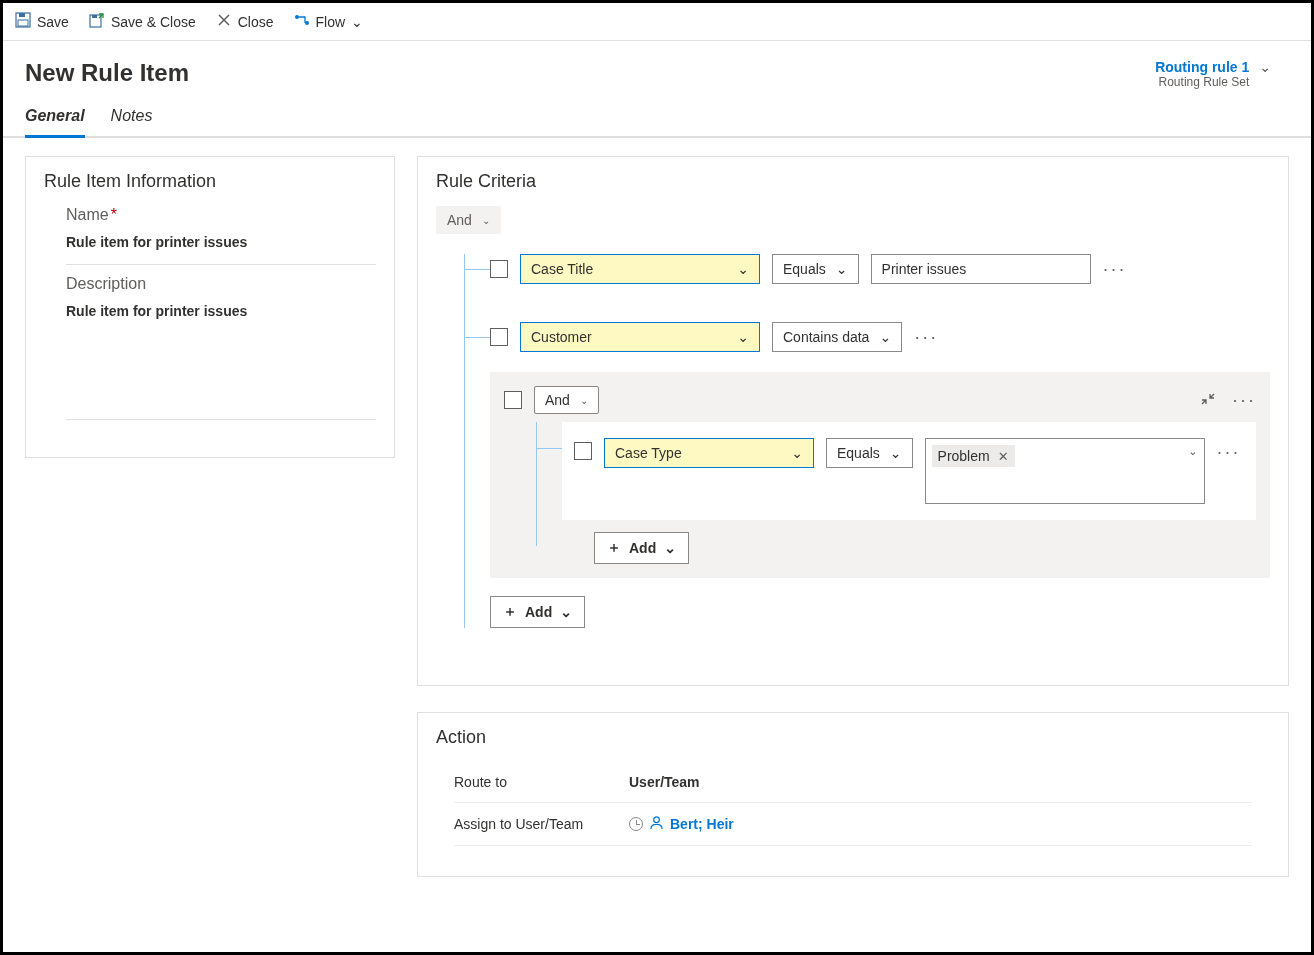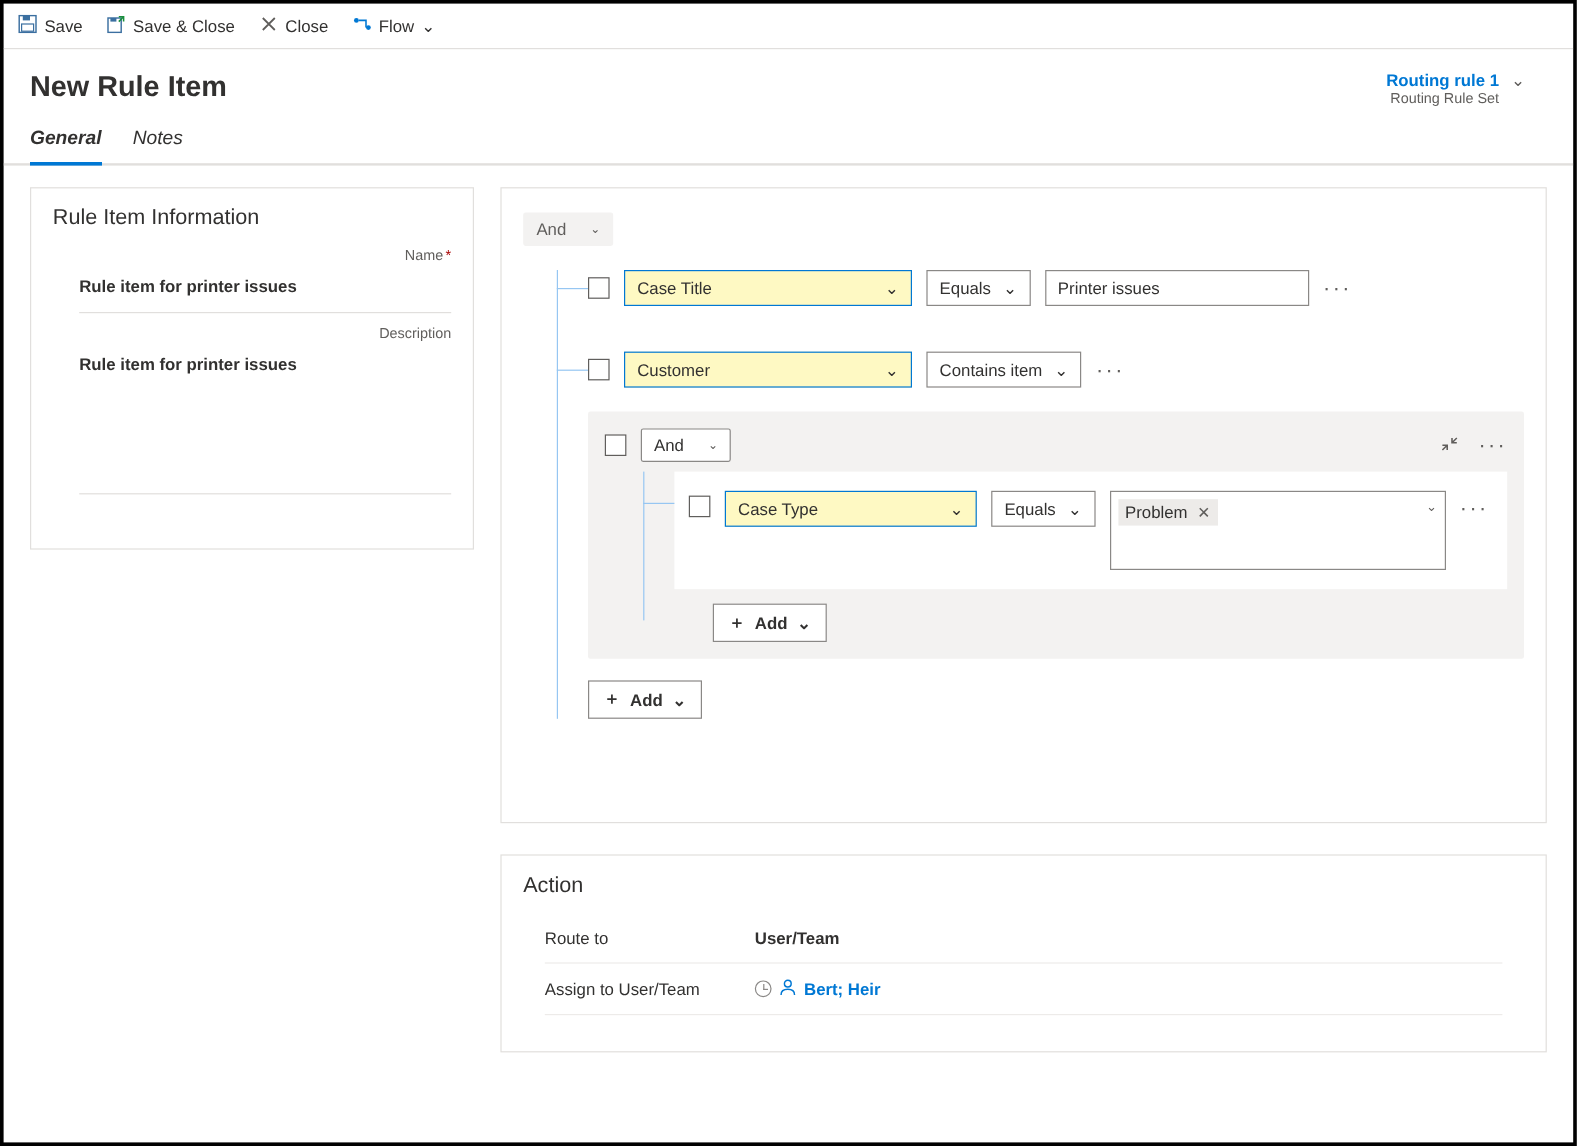--- a/index.html
+++ b/index.html
@@ -17,30 +17,30 @@
 
 .tabs { display: flex; gap: 26px; padding: 18px 22px 0 22px; border-bottom: 2px solid #e1dfdd; font-style: italic; }
 .tab { padding-bottom: 10px; font-size: 16px; cursor: pointer; color: #323130; }
 .tab.active { font-weight: 600; border-bottom: 3px solid #0078d4; margin-bottom: -2px; }
 
 .body-grid { display: flex; gap: 22px; padding: 18px 22px; }
 
 .left-panel { width: 370px; border: 1px solid #e1dfdd; padding: 14px 18px 41px 18px; height: 302px; }
 .section-title { font-size: 18px; font-weight: 400; color: #323130; margin-bottom: 14px; }
 .field { margin: 0 0 4px 22px; }
-.field-label { color: #605e5c; font-size: 12px; text-align: right; }
+.field-label { color: #605e5c; font-size: 16px; }
 .required::after { content: "*"; color: #a80000; margin-left: 2px; }
 .field-value { font-weight: 600; font-size: 14px; padding: 10px 0 10px 0; }
 .field-divider { border-bottom: 1px solid #e1dfdd; margin-bottom: 10px; }
 
 .right-panel { flex: 1; display: flex; flex-direction: column; gap: 26px; }
 .criteria-box { border: 1px solid #e1dfdd; padding: 14px 18px 30px 18px; min-height: 530px; }
 .action-box { border: 1px solid #e1dfdd; padding: 14px 18px 30px 18px; }
 
-.chip-btn { display: inline-flex; align-items: center; gap: 20px; border: 1px solid #8a8886; background: #fff; padding: 5px 10px; border-radius: 2px; cursor: pointer; font-size: 14px; }
+.chip-btn { display: inline-flex; align-items: center; gap: 10px; border: 1px solid #8a8886; background: #fff; padding: 5px 10px; border-radius: 2px; cursor: pointer; font-size: 14px; }
 .chip-btn.disabled { background: #f3f2f1; color: #605e5c; border-color: #f3f2f1; }
 .chip-btn .chev { font-size: 10px; color: #605e5c; }
 
 .criteria-tree { margin-top: 6px; }
 .tree-root { position: relative; }
 .vline { position: absolute; left: 28px; top: 0; bottom: 0; width: 1px; background: #96c6f2; }
 .hrow { display: flex; align-items: center; gap: 12px; margin: 20px 0 0 0; position: relative; padding-left: 54px; }
 .hconn { position: absolute; left: 28px; width: 26px; height: 1px; background: #96c6f2; top: 50%; }
 .checkbox { width: 18px; height: 18px; border: 1px solid #605e5c; background: #fff; }
 .field-select { display: flex; align-items: flex-end; justify-content: space-between; border: 1px solid #0078d4; padding: 6px 10px; width: 240px; background: #fef9c3; cursor: pointer; }
@@ -141,20 +141,21 @@
     <div class="field">
       <div class="field-label">Description</div>
       <div class="field-value" style="font-weight:600;">Rule item for printer issues</div>
     </div>
     <div class="field-divider" style="margin-left:22px; margin-top:90px;"></div>
   </div>
 
   <div class="right-panel">
 
     <div class="criteria-box">
+      <div class="section-title">Rule Criteria</div>
 
       <div class="criteria-tree">
         <div class="chip-btn disabled">
           <span>And</span>
           <span class="chev">⌄</span>
         </div>
 
         <div class="tree-root">
           <div class="vline"></div>
 
@@ -174,21 +175,21 @@
           </div>
 
           <div class="hrow" style="margin-top:38px;">
             <div class="hconn"></div>
             <div class="checkbox"></div>
             <div class="field-select">
               <span>Customer</span>
               <span class="chev">⌄</span>
             </div>
             <div class="op-select">
-              <span>Contains item</span>
+              <span>Contains data</span>
               <span class="chev">⌄</span>
             </div>
             <span class="more-icon">···</span>
           </div>
 
           <div class="nested-group">
             <div class="nested-header">
               <div class="checkbox"></div>
               <div class="chip-btn">
                 <span>And</span>

